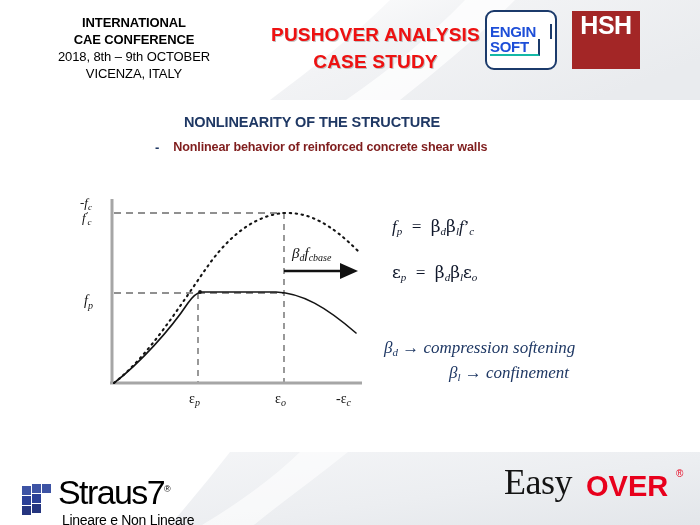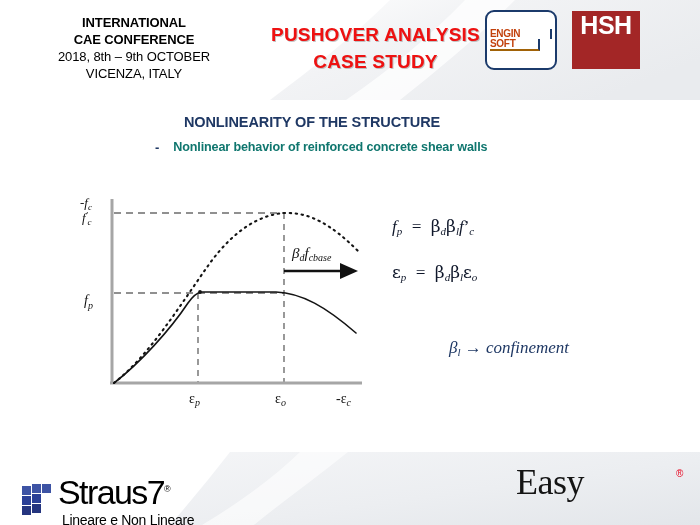--- a/index.html
+++ b/index.html
@@ -41,25 +41,25 @@
   }
   .es-box{
     position:absolute;inset:0;border:2px solid #1b3a6b;border-radius:9px;
     box-sizing:border-box;background:#fff;
   }
   .es-inner{
     position:absolute;left:5px;top:8px;right:5px;bottom:8px;
     display:flex;flex-direction:column;justify-content:center;
   }
   .es-t1,.es-t2{
-    font-weight:bold;color:#c2410c;font-size:10px;line-height:1.02;
+    font-weight:bold;color:#1d4ed8;font-size:15px;line-height:1.02;
     letter-spacing:-0.3px;font-family:"Liberation Sans",sans-serif;
   }
   .es-t1{border-right:2px solid #1b3a6b;padding-right:2px;}
-  .es-t2{border-bottom:2px solid #a16207;border-right:2px solid #1b3a6b;
+  .es-t2{border-bottom:2px solid #14b8a6;border-right:2px solid #1b3a6b;
          padding-right:2px;width:46px;}
 
   
   .hsh-logo{
     position:absolute;left:572px;top:11px;width:68px;height:58px;
     background:#a32626;display:flex;align-items:flex-start;justify-content:center;
   }
   .hsh-txt{
     color:#fff;font-weight:bold;font-size:25px;letter-spacing:-0.5px;
     font-family:"Liberation Sans",sans-serif;
@@ -69,21 +69,21 @@
   .sec-title{
     position:absolute;left:0;top:114px;width:624px;text-align:center;
     color:#1f3864;font-weight:bold;font-size:14.5px;letter-spacing:-0.1px;
   }
   .bullet-row{
     position:absolute;left:155px;top:140px;width:420px;
     display:flex;align-items:flex-start;gap:14px;
   }
   .bullet-dash{color:#1f3864;font-size:13px;font-weight:bold;line-height:1.2;}
   .bullet-text{
-    color:#0f766e;font-weight:bold;font-size:12.6px;letter-spacing:-0.15px;
+    color:#7f1d1d;font-weight:bold;font-size:12.6px;letter-spacing:-0.15px;
     line-height:1.2;
   }
 
   
   .chart{position:absolute;left:70px;top:185px;width:300px;height:230px;}
 
   
   .math-eqs{
     position:absolute;left:392px;top:218px;width:250px;
     color:#0f172a;font-family:"Liberation Serif",serif;
@@ -112,21 +112,21 @@
     line-height:1;
   }
   .straus-reg{font-size:9px;vertical-align:super;letter-spacing:0;}
   .straus-tag{
     position:absolute;left:40px;top:32px;font-size:14px;color:#000;
     font-weight:normal;letter-spacing:-0.3px;font-family:"Liberation Sans",sans-serif;
   }
 
   .easyover{position:absolute;left:500px;top:468px;width:185px;height:42px;}
   .eo-easy{
-    position:absolute;left:16px;top:-4px;font-family:"Liberation Serif",serif;
+    position:absolute;left:4px;top:-4px;font-family:"Liberation Serif",serif;
     font-size:36px;color:#141414;line-height:1;letter-spacing:-0.5px;text-align:center;
   }
   .eo-over{
     position:absolute;left:86px;top:4px;font-family:"Liberation Sans",sans-serif;
     font-size:29px;font-weight:bold;color:#e8001c;line-height:1;
     letter-spacing:0px;
   }
   .eo-reg{
     position:absolute;left:176px;top:0px;font-size:10px;color:#e8001c;
     font-family:"Liberation Sans",sans-serif;
@@ -239,20 +239,24 @@
       <i>f</i><span class="sub">p</span>&nbsp; =&nbsp;
       <span class="gk">β</span><span class="sub">d</span><span class="gk">β</span><span class="sub">l</span><i>f</i><span class="prime">’</span><span class="sub">c</span>
     </div>
     <div class="eq">
       <span class="gk">ε</span><span class="sub">p</span>&nbsp; =&nbsp;
       <span class="gk">β</span><span class="sub">d</span><span class="gk">β</span><span class="sub">l</span><span class="gk">ε</span><span class="sub">o</span>
     </div>
   </div>
 
   <div class="math-defs">
+    <div class="def-1">
+      <span>β</span><span class="sub">d</span>
+      <span>→ compression softening</span>
+    </div>
     <div class="def-2">
       <span>β</span><span class="sub">l</span>
       <span>→ confinement</span>
     </div>
   </div>
 
   <div class="swoosh-bottom">
     <svg width="530" height="73" viewBox="0 0 530 73">
       <defs>
         <linearGradient id="gBot" x1="0" y1="0" x2="1" y2="1">
@@ -275,16 +279,17 @@
       <rect x="10" y="10" width="9" height="9" fill="#2a3f96"></rect>
       <rect x="0" y="22" width="9" height="9" fill="#25357f"></rect>
       <rect x="10" y="20" width="9" height="9" fill="#25357f"></rect>
     </svg>
     <div class="straus-word"><span>Straus7</span><span class="straus-reg">®</span></div>
     <div class="straus-tag">Lineare e Non Lineare</div>
   </div>
 
   <div class="easyover">
     <span class="eo-easy">Easy</span>
+    <span class="eo-over">OVER</span>
     <span class="eo-reg">®</span>
   </div>
 
 </div>
 
 </body></html>

